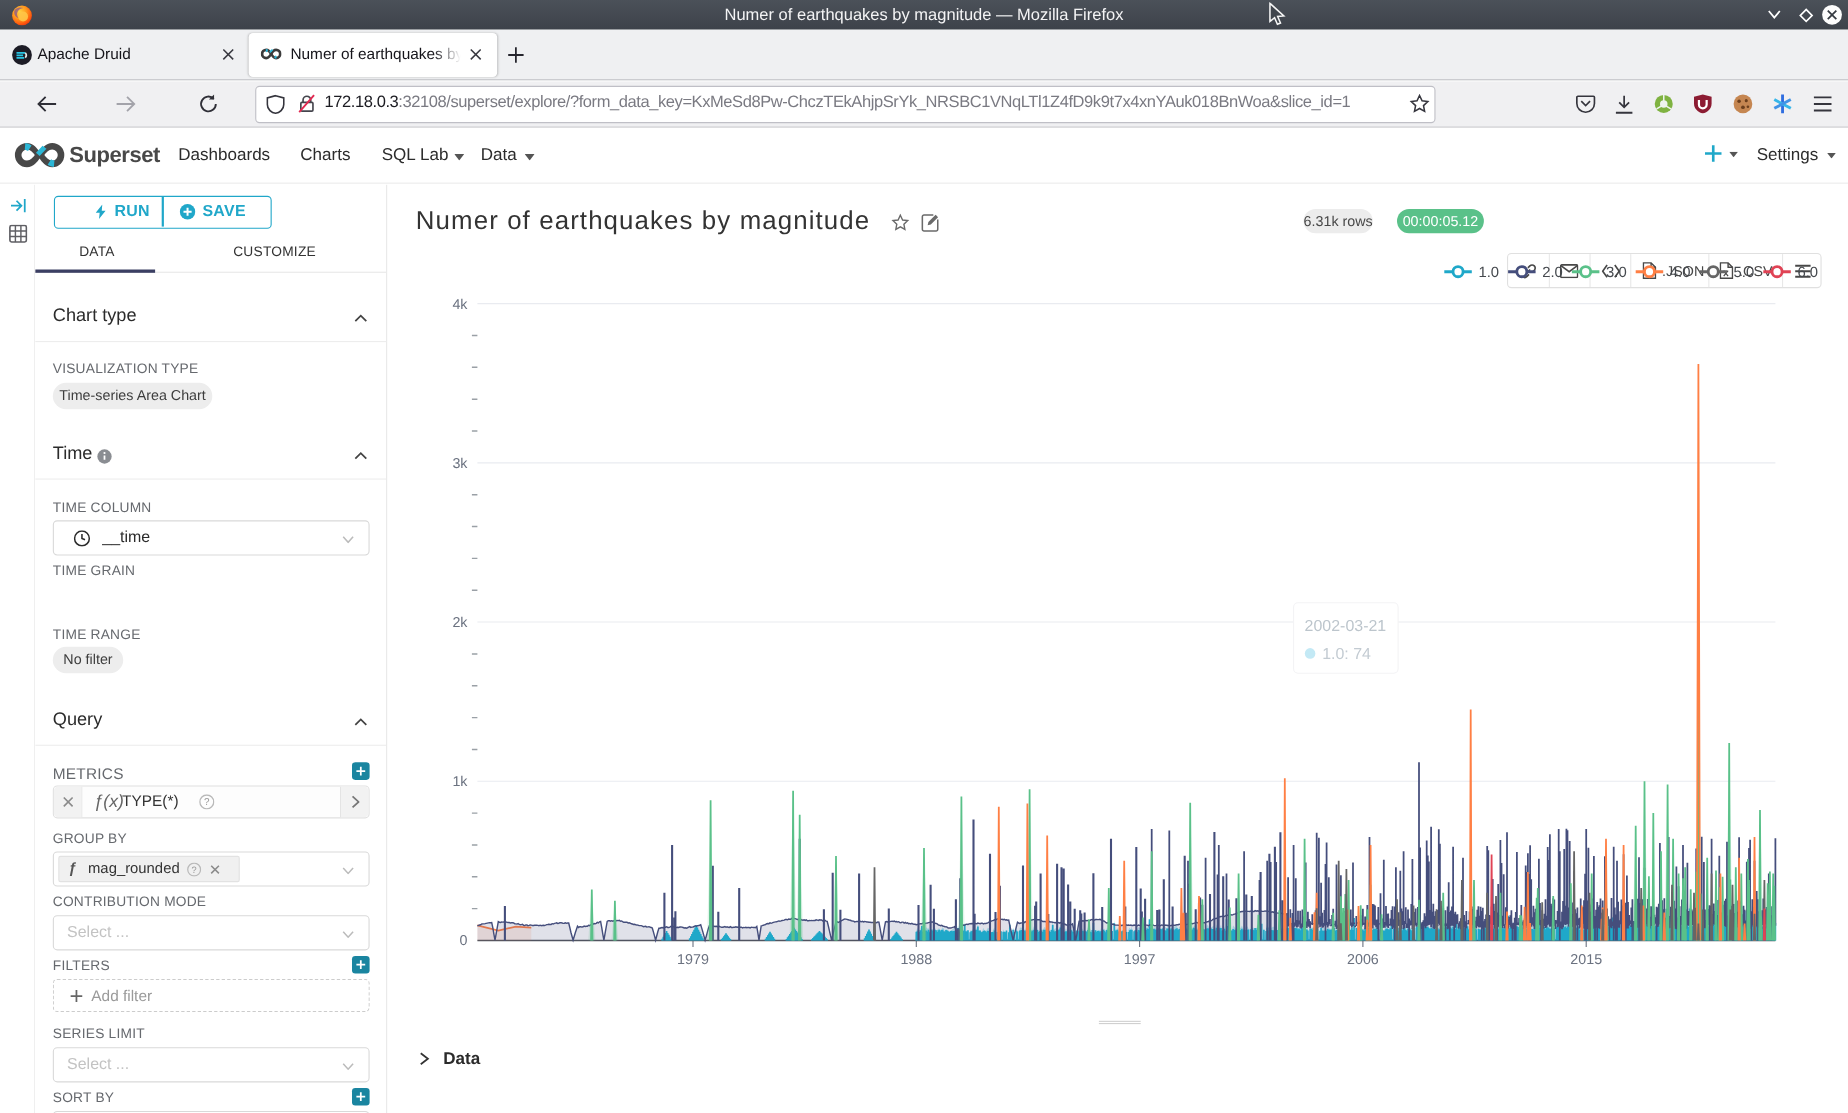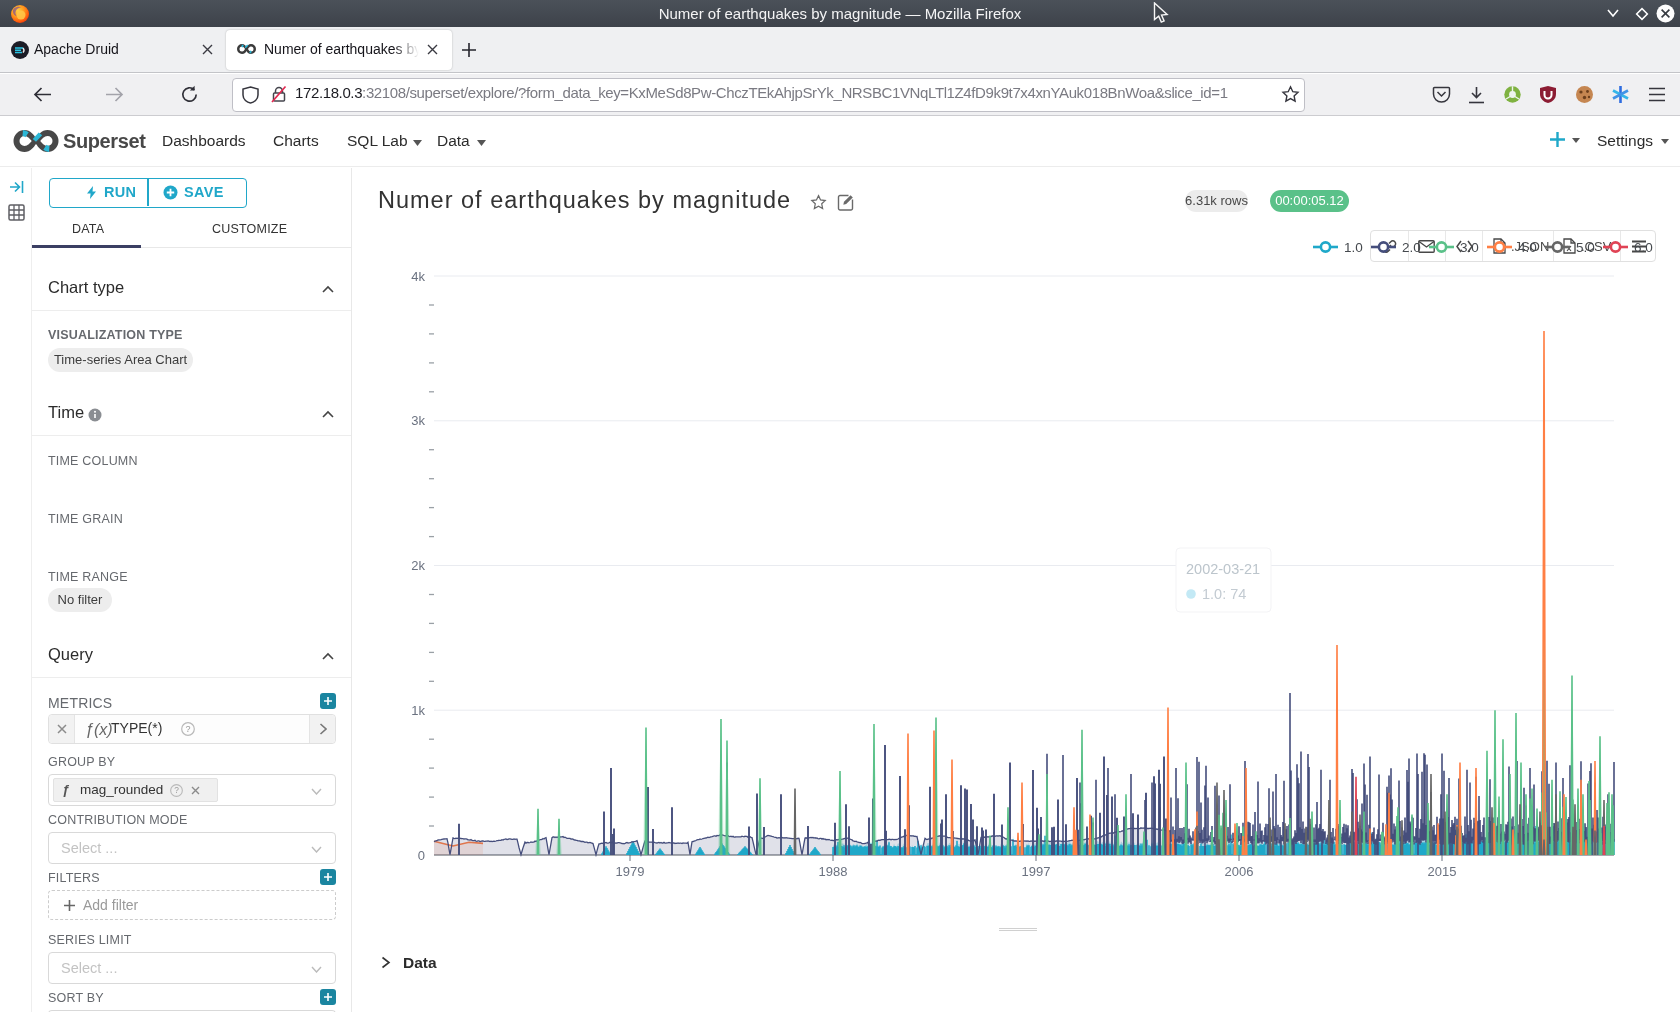--- a/index.html
+++ b/index.html
@@ -194,34 +194,44 @@
   <span style="position:absolute;left:40px;top:54px;font-size:12.5px;letter-spacing:.2px;color:#333;">DATA</span>
   <span style="position:absolute;left:180px;top:54px;font-size:12.5px;letter-spacing:.2px;color:#333;">CUSTOMIZE</span>
   <div style="position:absolute;left:0;top:79px;width:320px;height:1px;background:#e8e8e8;"></div>
   <div style="position:absolute;left:0;top:77px;width:109px;height:3px;background:#3b3f63;"></div>
 
   <span style="position:absolute;left:16px;top:110px;font-size:16.5px;color:#2b2b2b;">Chart type</span>
   <svg class="sv" style="left:290px;top:117px" width="12" height="8" viewBox="0 0 12 8">
       <path d="M1 7l5-5 5 5" fill="none" stroke="#444" stroke-width="1.6"></path>
     </svg>
   <div style="position:absolute;left:0;top:142px;width:320px;height:1px;background:#ededed;"></div>
-  <span style="position:absolute;left:16px;top:160px;font-size:12.5px;color:#66696e;letter-spacing:.2px;font-weight:bold;">VISUALIZATION TYPE</span>
+  <span style="position:absolute;left:16px;top:160px;font-size:12.5px;color:#66696e;letter-spacing:.2px;">VISUALIZATION TYPE</span>
   <div style="position:absolute;left:16px;top:180px;width:145px;height:24px;background:#ededed;border-radius:12px;text-align:center;font-size:13px;color:#3d3d3d;line-height:24px;">Time-series Area Chart</div>
 
   <span style="position:absolute;left:16px;top:235px;font-size:16.5px;color:#2b2b2b;">Time</span>
   <svg class="sv" style="left:56px;top:240px" width="14" height="14" viewBox="0 0 14 14">
     <circle cx="7" cy="7" r="6.5" fill="#8a8d92"></circle>
       <path d="M7 6v4" stroke="#fff" stroke-width="1.6"></path>
       <circle cx="7" cy="3.8" r="1" fill="#fff"></circle>
   </svg>
   <svg class="sv" style="left:290px;top:242px" width="12" height="8" viewBox="0 0 12 8">
       <path d="M1 7l5-5 5 5" fill="none" stroke="#444" stroke-width="1.6"></path>
     </svg>
   <div style="position:absolute;left:0;top:267px;width:320px;height:1px;background:#ededed;"></div>
   <span style="position:absolute;left:16px;top:286px;font-size:12.5px;color:#66696e;letter-spacing:.2px;">TIME COLUMN</span>
+  <div style="position:absolute;left:16px;top:305px;width:288px;height:32px;background:#fff;border:1px solid #d9d9d9;border-radius:4px;">
+    <svg class="sv" style="left:18px;top:8px" width="15" height="15" viewBox="0 0 15 15">
+      <circle cx="7.5" cy="7.5" r="6.7" fill="none" stroke="#2b2b2b" stroke-width="1.4"></circle>
+        <path d="M7.5 3.5v4l2.8 1.2" fill="none" stroke="#2b2b2b" stroke-width="1.4"></path>
+    </svg>
+    <span style="position:absolute;left:44px;top:7px;font-size:14.5px;color:#2b2b2b;">__time</span>
+    <svg class="sv" style="left:262px;top:13px" width="11" height="7" viewBox="0 0 11 7">
+        <path d="M1 1l4.5 5L10 1" fill="none" stroke="#bbb" stroke-width="1.4"></path>
+      </svg>
+  </div>
   <span style="position:absolute;left:16px;top:344px;font-size:12.5px;color:#66696e;letter-spacing:.2px;">TIME GRAIN</span>
   <span style="position:absolute;left:16px;top:402px;font-size:12.5px;color:#66696e;letter-spacing:.2px;">TIME RANGE</span>
   <div style="position:absolute;left:16px;top:420px;width:64px;height:24px;background:#ededed;border-radius:12px;text-align:center;font-size:13px;color:#3d3d3d;line-height:24px;">No filter</div>
 
   <span style="position:absolute;left:16px;top:477px;font-size:16.5px;color:#2b2b2b;">Query</span>
   <svg class="sv" style="left:290px;top:484px" width="12" height="8" viewBox="0 0 12 8">
       <path d="M1 7l5-5 5 5" fill="none" stroke="#444" stroke-width="1.6"></path>
     </svg>
   <div style="position:absolute;left:0;top:509px;width:320px;height:1px;background:#ededed;"></div>
   <span style="position:absolute;left:16px;top:527px;font-size:14px;color:#66696e;letter-spacing:.2px;">METRICS</span>

